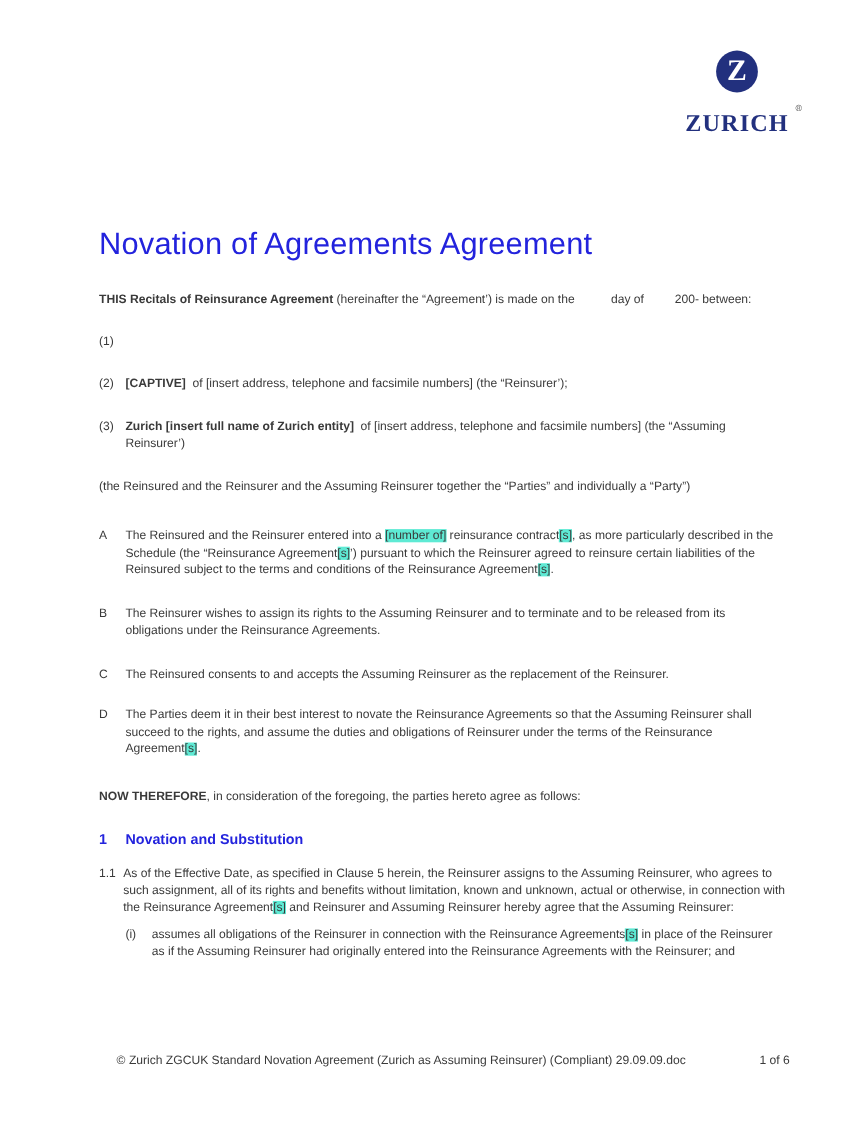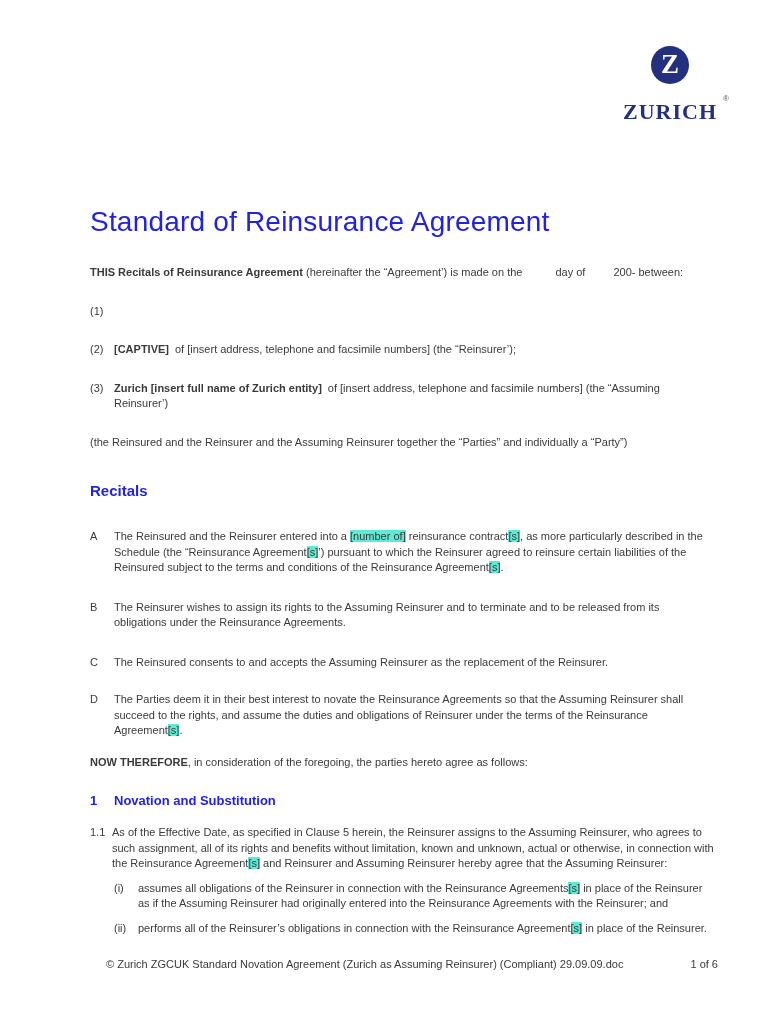--- a/index.html
+++ b/index.html
@@ -41,21 +41,21 @@
   .party { margin-top:23px; display:flex; }
   .party:first-of-type { margin-top:25px; }
   .lbl { width:24px; flex-shrink:0; }
   .note { margin-top:23px; }
   .h-recitals { margin-top:32px; font-size:15px; font-weight:bold; color:#2323dd; }
   .recital { display:flex; }
   .recital-a { margin-top:30px; }
   .recital-b { margin-top:24px; }
   .recital-c { margin-top:24px; }
   .recital-d { margin-top:22px; }
-  .now { margin-top:16px; }
+  .now { margin-top:27px; }
   .h-section { margin-top:23px; display:flex; font-size:13px; font-weight:bold; color:#2323dd; }
   .h-section .lbl { width:24px; }
   .clause { margin-top:17px; display:flex; }
   .clause .lbl { width:22px; }
   .subclause { margin-top:9px; margin-left:24px; display:flex; }
   .subclause .lbl { width:24px; }
   .hl { background:#5eead4; }
   
   .footer {
     position:absolute; left:106px; right:52px; top:958px;
@@ -73,39 +73,38 @@
       <span class="logo-z">Z</span>
     </div>
     <span class="wordmark-row">
       <span class="wordmark">ZURICH</span>
       <span class="reg">®</span>
     </span>
   </div>
 
   <div class="content">
 
-    <div class="doc-title">Standard of Reinsurance Agreement</div>
+    <div class="doc-title">Novation of Agreements Agreement</div>
 
     <div class="intro body-text"><span style="font-weight: bold;">THIS Recitals of Reinsurance Agreement</span><span> (hereinafter the “Agreement’) is made on the</span><span style="display: inline-block; width: 33px;"></span><span>day of</span><span style="display: inline-block; width: 28px;"></span><span>200- between:</span></div>
 
     <div class="party body-text">
       <span class="lbl">(1)</span>
     </div>
     <div class="party body-text">
       <span class="lbl">(2)</span>
       <span><span style="font-weight: bold;">[CAPTIVE]</span><span style="display: inline-block; width: 6px;"></span><span>of [insert address, telephone and facsimile numbers] (the “Reinsurer’);</span></span>
     </div>
     <div class="party body-text">
       <span class="lbl">(3)</span>
       <span><span style="font-weight: bold;">Zurich [insert full name of Zurich entity]</span><span style="display: inline-block; width: 6px;"></span><span>of [insert address, telephone and facsimile numbers] (the “Assuming Reinsurer’)</span></span>
     </div>
 
     <div class="note body-text">(the Reinsured and the Reinsurer and the Assuming Reinsurer together the “Parties” and individually a “Party”)</div>
 
-    <div class="h-recitals">Recitals</div>
 
     <div class="recital recital-a body-text">
       <span class="lbl">A</span>
       <span><span>The Reinsured and the Reinsurer entered into a </span><span class="hl">[number of]</span><span> reinsurance contract</span><span class="hl">[s]</span><span>, as more particularly described in the Schedule (the “Reinsurance Agreement</span><span class="hl">[s]</span><span>’) pursuant to which the Reinsurer agreed to reinsure certain liabilities of the Reinsured subject to the terms and conditions of the Reinsurance Agreement</span><span class="hl">[s]</span><span>.</span></span>
     </div>
     <div class="recital recital-b body-text">
       <span class="lbl">B</span>
       <span><span>The Reinsurer wishes to assign its rights to the Assuming Reinsurer and to terminate and to be released from its obligations under the Reinsurance Agreements.</span></span>
     </div>
     <div class="recital recital-c body-text">
@@ -126,24 +125,20 @@
 
     <div class="clause body-text">
       <span class="lbl">1.1</span>
       <span><span>As of the Effective Date, as specified in Clause 5 herein, the Reinsurer assigns to the Assuming Reinsurer, who agrees to such assignment, all of its rights and benefits without limitation, known and unknown, actual or otherwise, in connection with the Reinsurance Agreement</span><span class="hl">[s]</span><span> and Reinsurer and Assuming Reinsurer hereby agree that the Assuming Reinsurer:</span></span>
     </div>
 
     <div class="subclause body-text">
       <span class="lbl">(i)</span>
       <span><span>assumes all obligations of the Reinsurer in connection with the Reinsurance Agreements</span><span class="hl">[s]</span><span> in place of the Reinsurer as if the Assuming Reinsurer had originally entered into the Reinsurance Agreements with the Reinsurer; and</span></span>
     </div>
-    <div class="subclause body-text">
-      <span class="lbl">(ii)</span>
-      <span><span>performs all of the Reinsurer’s obligations in connection with the Reinsurance Agreement</span><span class="hl">[s]</span><span> in place of the Reinsurer.</span></span>
-    </div>
 
   </div>
 
   <div class="footer">
     <span>© Zurich  ZGCUK Standard Novation Agreement (Zurich as Assuming Reinsurer) (Compliant) 29.09.09.doc</span>
     <span>1 of 6</span>
   </div>
 
 </div>
 

